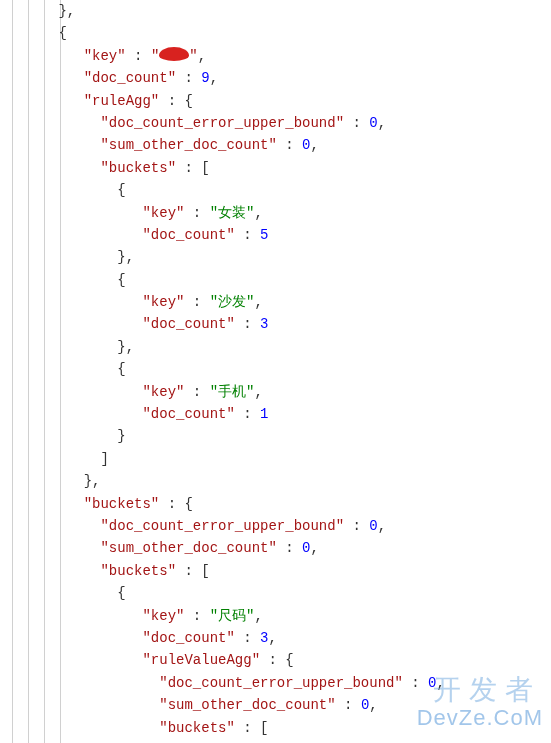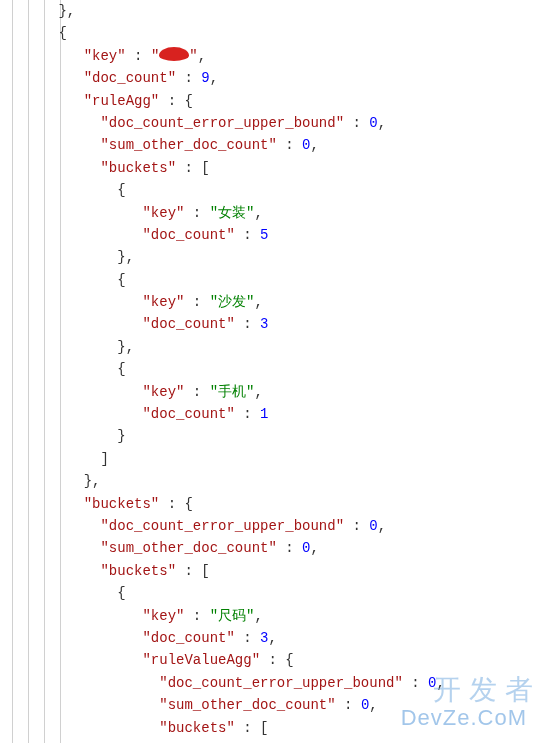--- a/index.html
+++ b/index.html
@@ -53,21 +53,21 @@
       top: 670px;
       font-size: 28px;
       color: rgba(100, 160, 220, 0.48);
       font-family: Liberation Mono, monospace;
       font-weight: normal;
       letter-spacing: 8px;
       pointer-events: none;
     }
     .watermark2 {
       position: absolute;
-      right: 24px;
+      right: 8px;
       top: 700px;
       font-size: 22px;
       color: rgba(100, 160, 220, 0.6);
       font-family: Arial, sans-serif;
       font-weight: normal;
       letter-spacing: 1px;
       pointer-events: none;
     }
     .watermark-faint {
       position: absolute;

